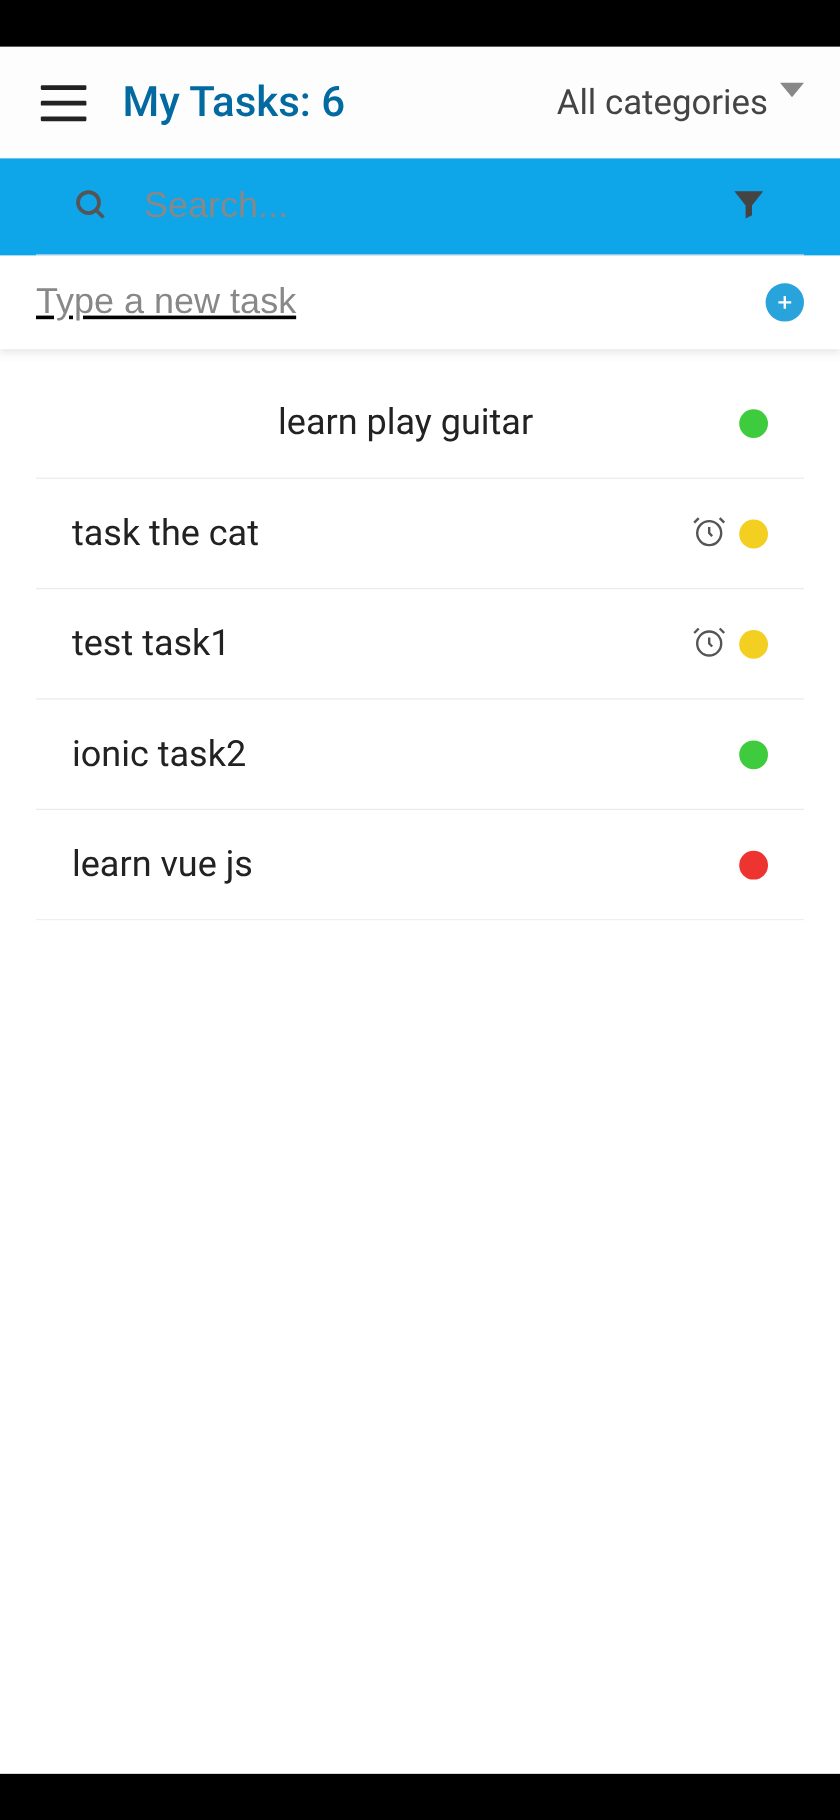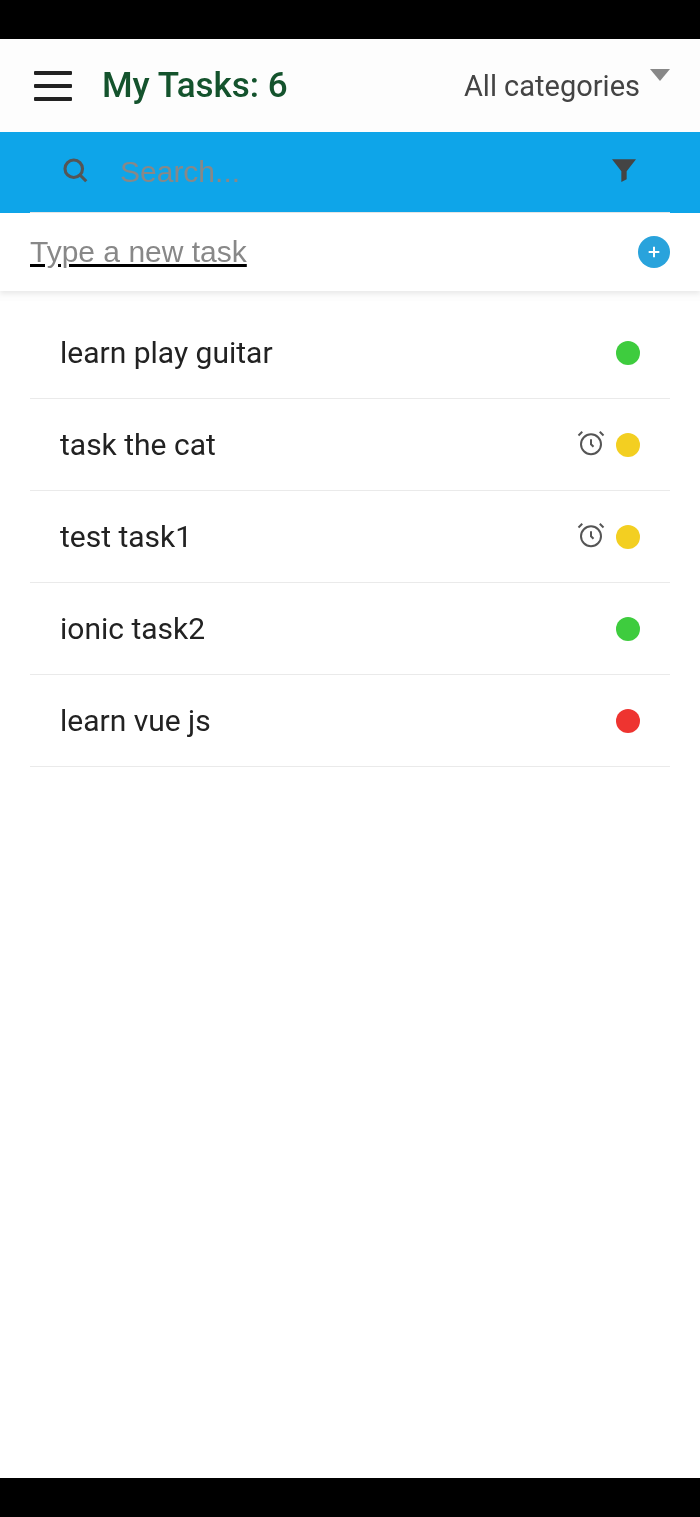--- a/index.html
+++ b/index.html
@@ -39,21 +39,21 @@
     .menu-icon span {
       display: block;
       height: 4px;
       background: #222;
       border-radius: 1px;
       width: 100%;
     }
     .page-title {
       font-size: 35px;
       font-weight: 500;
-      color: #14532d;
+      color: #0369a1;
       margin-left: 30px;
       flex: 1;
     }
     .category-dropdown {
       display: flex;
       align-items: flex-start;
       font-size: 29px;
       color: #444;
       cursor: pointer;
     }
@@ -133,20 +133,21 @@
     .task-item {
       display: flex;
       align-items: center;
       padding: 28px 30px;
       border-bottom: 1px solid #eaeaea;
       margin: 0 30px;
       cursor: pointer;
     }
     .task-item:first-child {
       padding-top: 34px;
+      text-align: center;
     }
     .task-title {
       flex: 1;
       font-size: 30px;
       color: #222;
     }
     .alarm-icon {
       margin-right: 10px;
       color: #555;
     }

